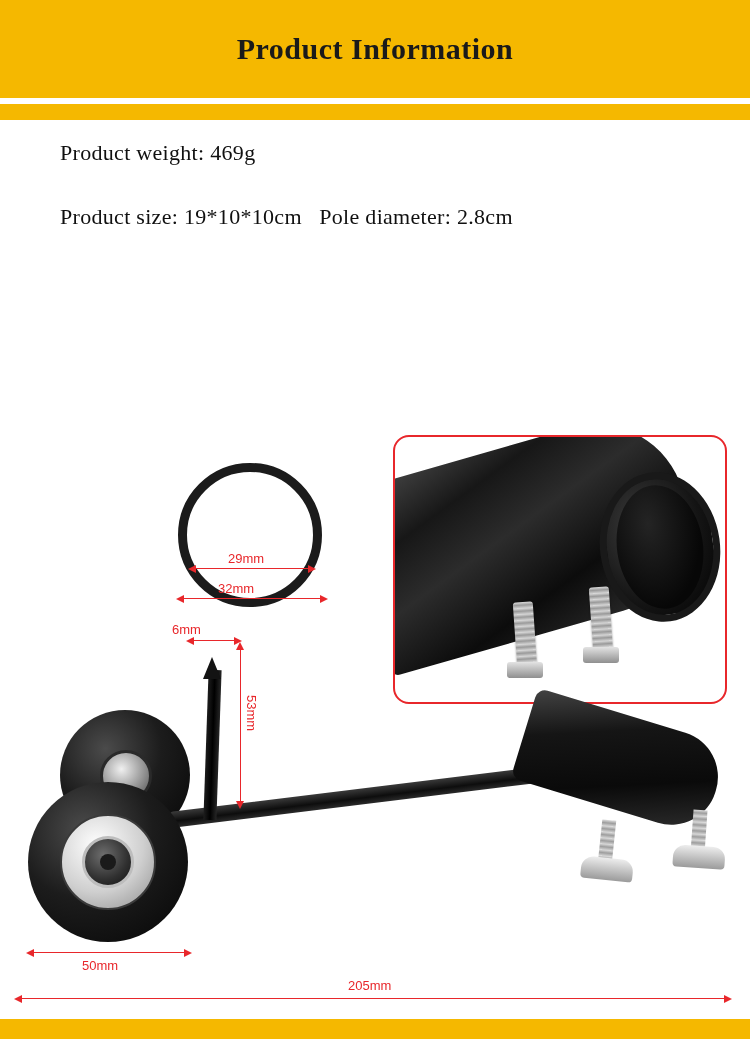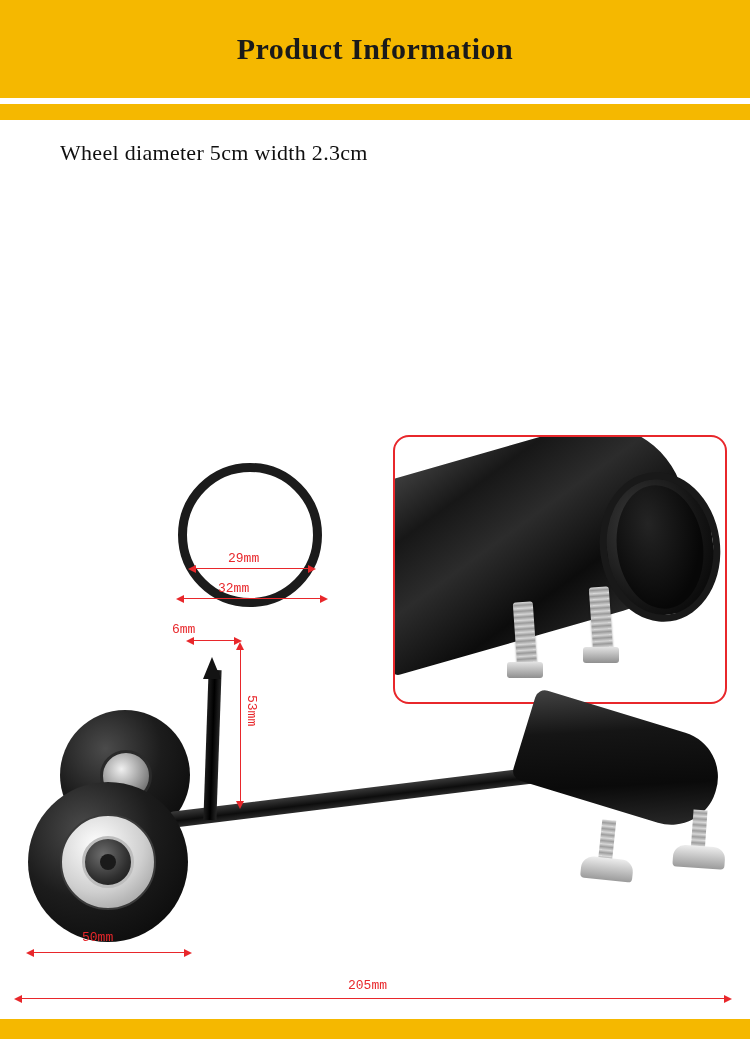--- a/index.html
+++ b/index.html
@@ -279,21 +279,21 @@
     background: linear-gradient(180deg, #ededed, #9b9b9b);
     border-radius: 12px 12px 4px 4px;
   }
   .wing-head.wh1 { left: 561px; top: 168px; transform: rotate(6deg); }
   .wing-head.wh2 { left: 653px; top: 156px; transform: rotate(4deg); }
 
   
   .dim {
     position: absolute;
     color: #e8272b;
-    font-family: Liberation Mono, monospace;
+    font-family: Liberation Sans, sans-serif;
     font-size: 13px;
     white-space: nowrap;
   }
   .dim-line-h {
     position: absolute;
     height: 1px;
     background: #e8272b;
   }
   .dim-line-v {
     position: absolute;
@@ -338,21 +338,22 @@
 </style>
 </head>
 <body>
 
 <div class="header-bar">
   <div class="title">Product Information</div>
 </div>
 <div class="header-rule"></div>
 
 <div class="specs">
-  <p class="spec-line">Wheel diameter 5cm width 2.3cm</p>
+  <p class="spec-line">Product weight: 469g</p>
+  <p class="spec-line">Product size: 19*10*10cm   Pole diameter: 2.8cm</p>
 </div>
 
 <div class="diagram">
 
   <div class="oring-wrap">
     <div class="oring-outer"></div>
 
     <div class="dim-line-h" style="left:20px; top:113px; width:124px;"></div>
     <div class="arrow-l" style="left:18px; top:110px;"></div>
     <div class="arrow-r" style="left:138px; top:110px;"></div>
@@ -400,21 +401,21 @@
   <div class="dim" style="left:172px; top:202px;">6mm</div>
 
   <div class="dim-line-v" style="left:240px; top:228px; height:155px;"></div>
   <div class="arrow-u" style="left:236px; top:222px;"></div>
   <div class="arrow-d" style="left:236px; top:381px;"></div>
   <div class="dim" style="left:244px; top:275px; writing-mode: vertical-rl;">53mm</div>
 
   <div class="dim-line-h" style="left:30px; top:532px; width:160px;"></div>
   <div class="arrow-l" style="left:26px; top:529px;"></div>
   <div class="arrow-r" style="left:184px; top:529px;"></div>
-  <div class="dim" style="left:82px; top:510px;">50mm</div>
+  <div class="dim" style="left:82px; top:538px;">50mm</div>
 
   <div class="dim-line-h" style="left:18px; top:578px; width:712px;"></div>
   <div class="arrow-l" style="left:14px; top:575px;"></div>
   <div class="arrow-r" style="left:724px; top:575px;"></div>
   <div class="dim" style="left:348px; top:558px;">205mm</div>
 
 </div>
 
 <div class="footer-bar"></div>
 

